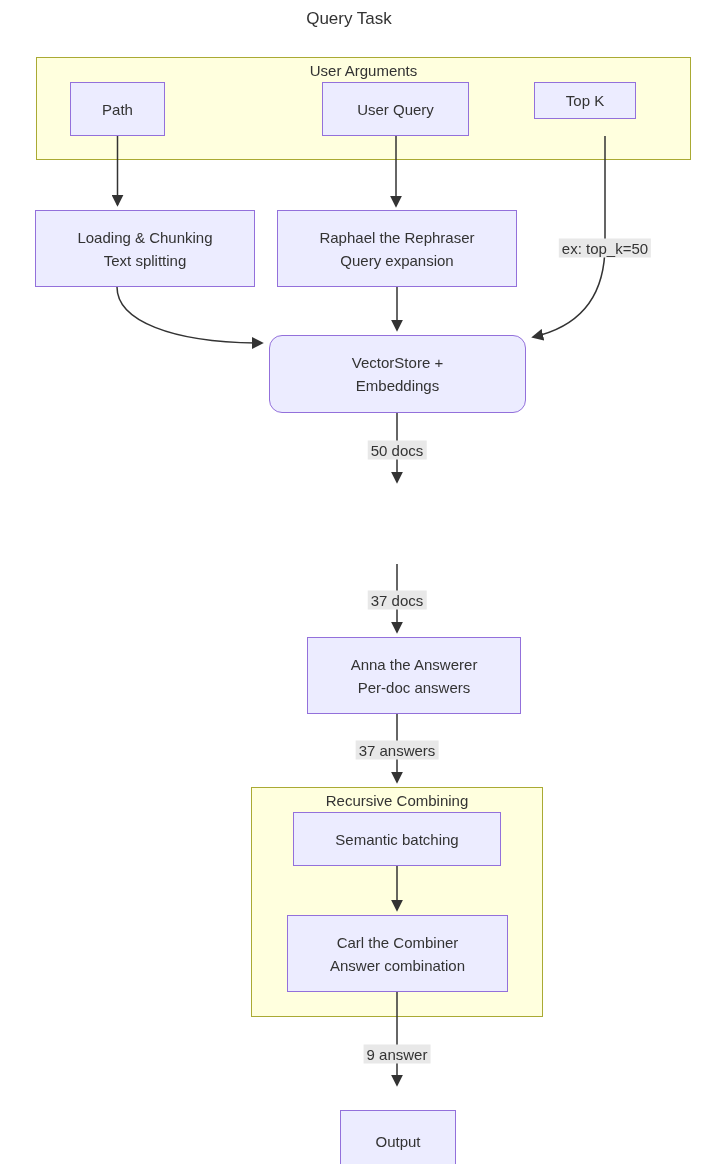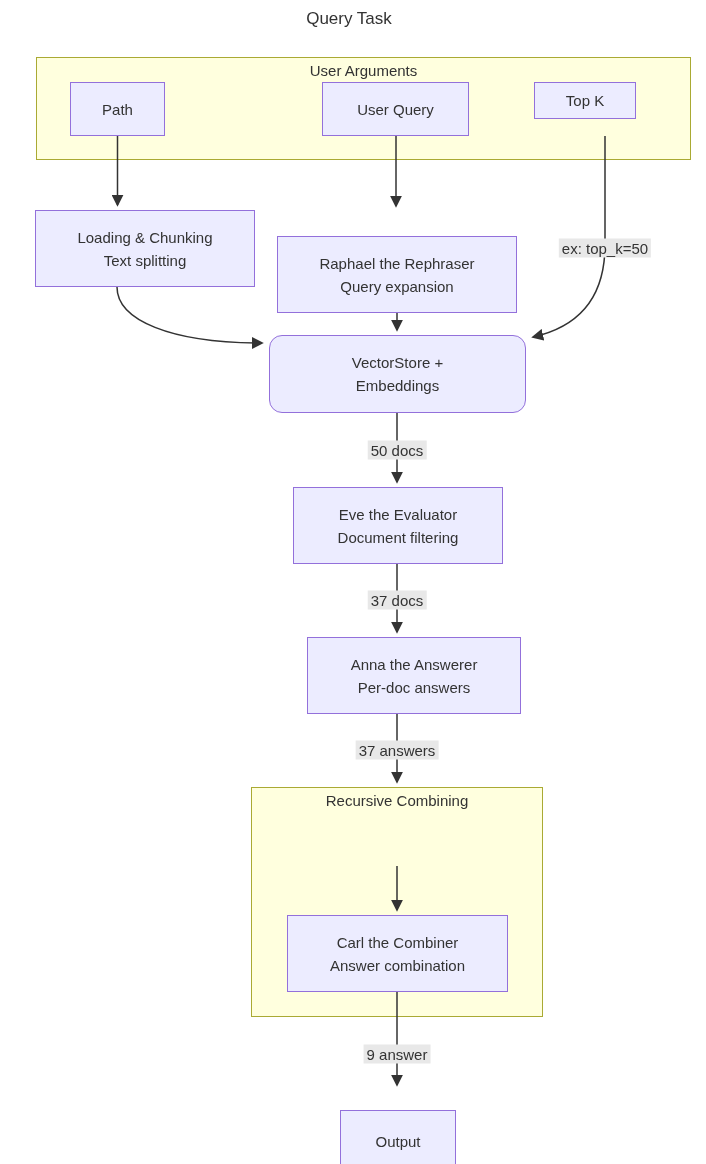--- a/index.html
+++ b/index.html
@@ -80,21 +80,21 @@
     padding: 0 3px;
     white-space: nowrap;
     z-index: 4;
   }
 
   
   #node-path        { left: 70px;  top: 82px;   width: 95px;  height: 54px; }
   #node-user-query  { left: 322px; top: 82px;   width: 147px; height: 54px; }
   #node-top-k       { left: 534px; top: 82px;   width: 102px; height: 37px; }
   #node-loading     { left: 7px;   top: 210px;  width: 220px; height: 77px; margin-left: 28px; }
-  #node-rephraser   { left: 277px; top: 210px;  width: 240px; height: 77px; margin-top: 26px; }
+  #node-rephraser   { left: 277px; top: 210px;  width: 240px; height: 77px; }
   #node-vectorstore { left: 269px; top: 335px;  width: 257px; height: 78px; border-radius: 13px; }
   #node-evaluator   { left: 293px; top: 487px;  width: 210px; height: 77px; }
   #node-answerer    { left: 291px; top: 637px;  width: 214px; height: 77px; margin-left: 16px; }
   #node-batching    { left: 293px; top: 812px;  width: 208px; height: 54px; }
   #node-combiner    { left: 287px; top: 915px;  width: 221px; height: 77px; }
   #node-output      { left: 340px; top: 1090px; width: 116px; height: 63px; margin-top: 20px; }
 
   #cluster-user-arguments     { left: 36px;  top: 57px;  width: 655px; height: 103px; }
   #cluster-recursive-combining{ left: 251px; top: 787px; width: 292px; height: 230px; }
 
@@ -153,30 +153,29 @@
   <div class="node" id="node-rephraser">
     <span>Raphael the Rephraser</span>
     <span>Query expansion</span>
   </div>
 
   <div class="node" id="node-vectorstore">
     <span>VectorStore +</span>
     <span>Embeddings</span>
   </div>
 
-  <div class="node" id="node-evaluator">
-    <span>Eve the Evaluator</span>
-    <span>Document filtering</span>
-  </div>
 
   <div class="node" id="node-answerer">
     <span>Anna the Answerer</span>
     <span>Per-doc answers</span>
   </div>
 
+  <div class="node" id="node-batching">
+    <span>Semantic batching</span>
+  </div>
 
   <div class="node" id="node-combiner">
     <span>Carl the Combiner</span>
     <span>Answer combination</span>
   </div>
 
   <div class="node" id="node-output">
     <span>Output</span>
   </div>
 

